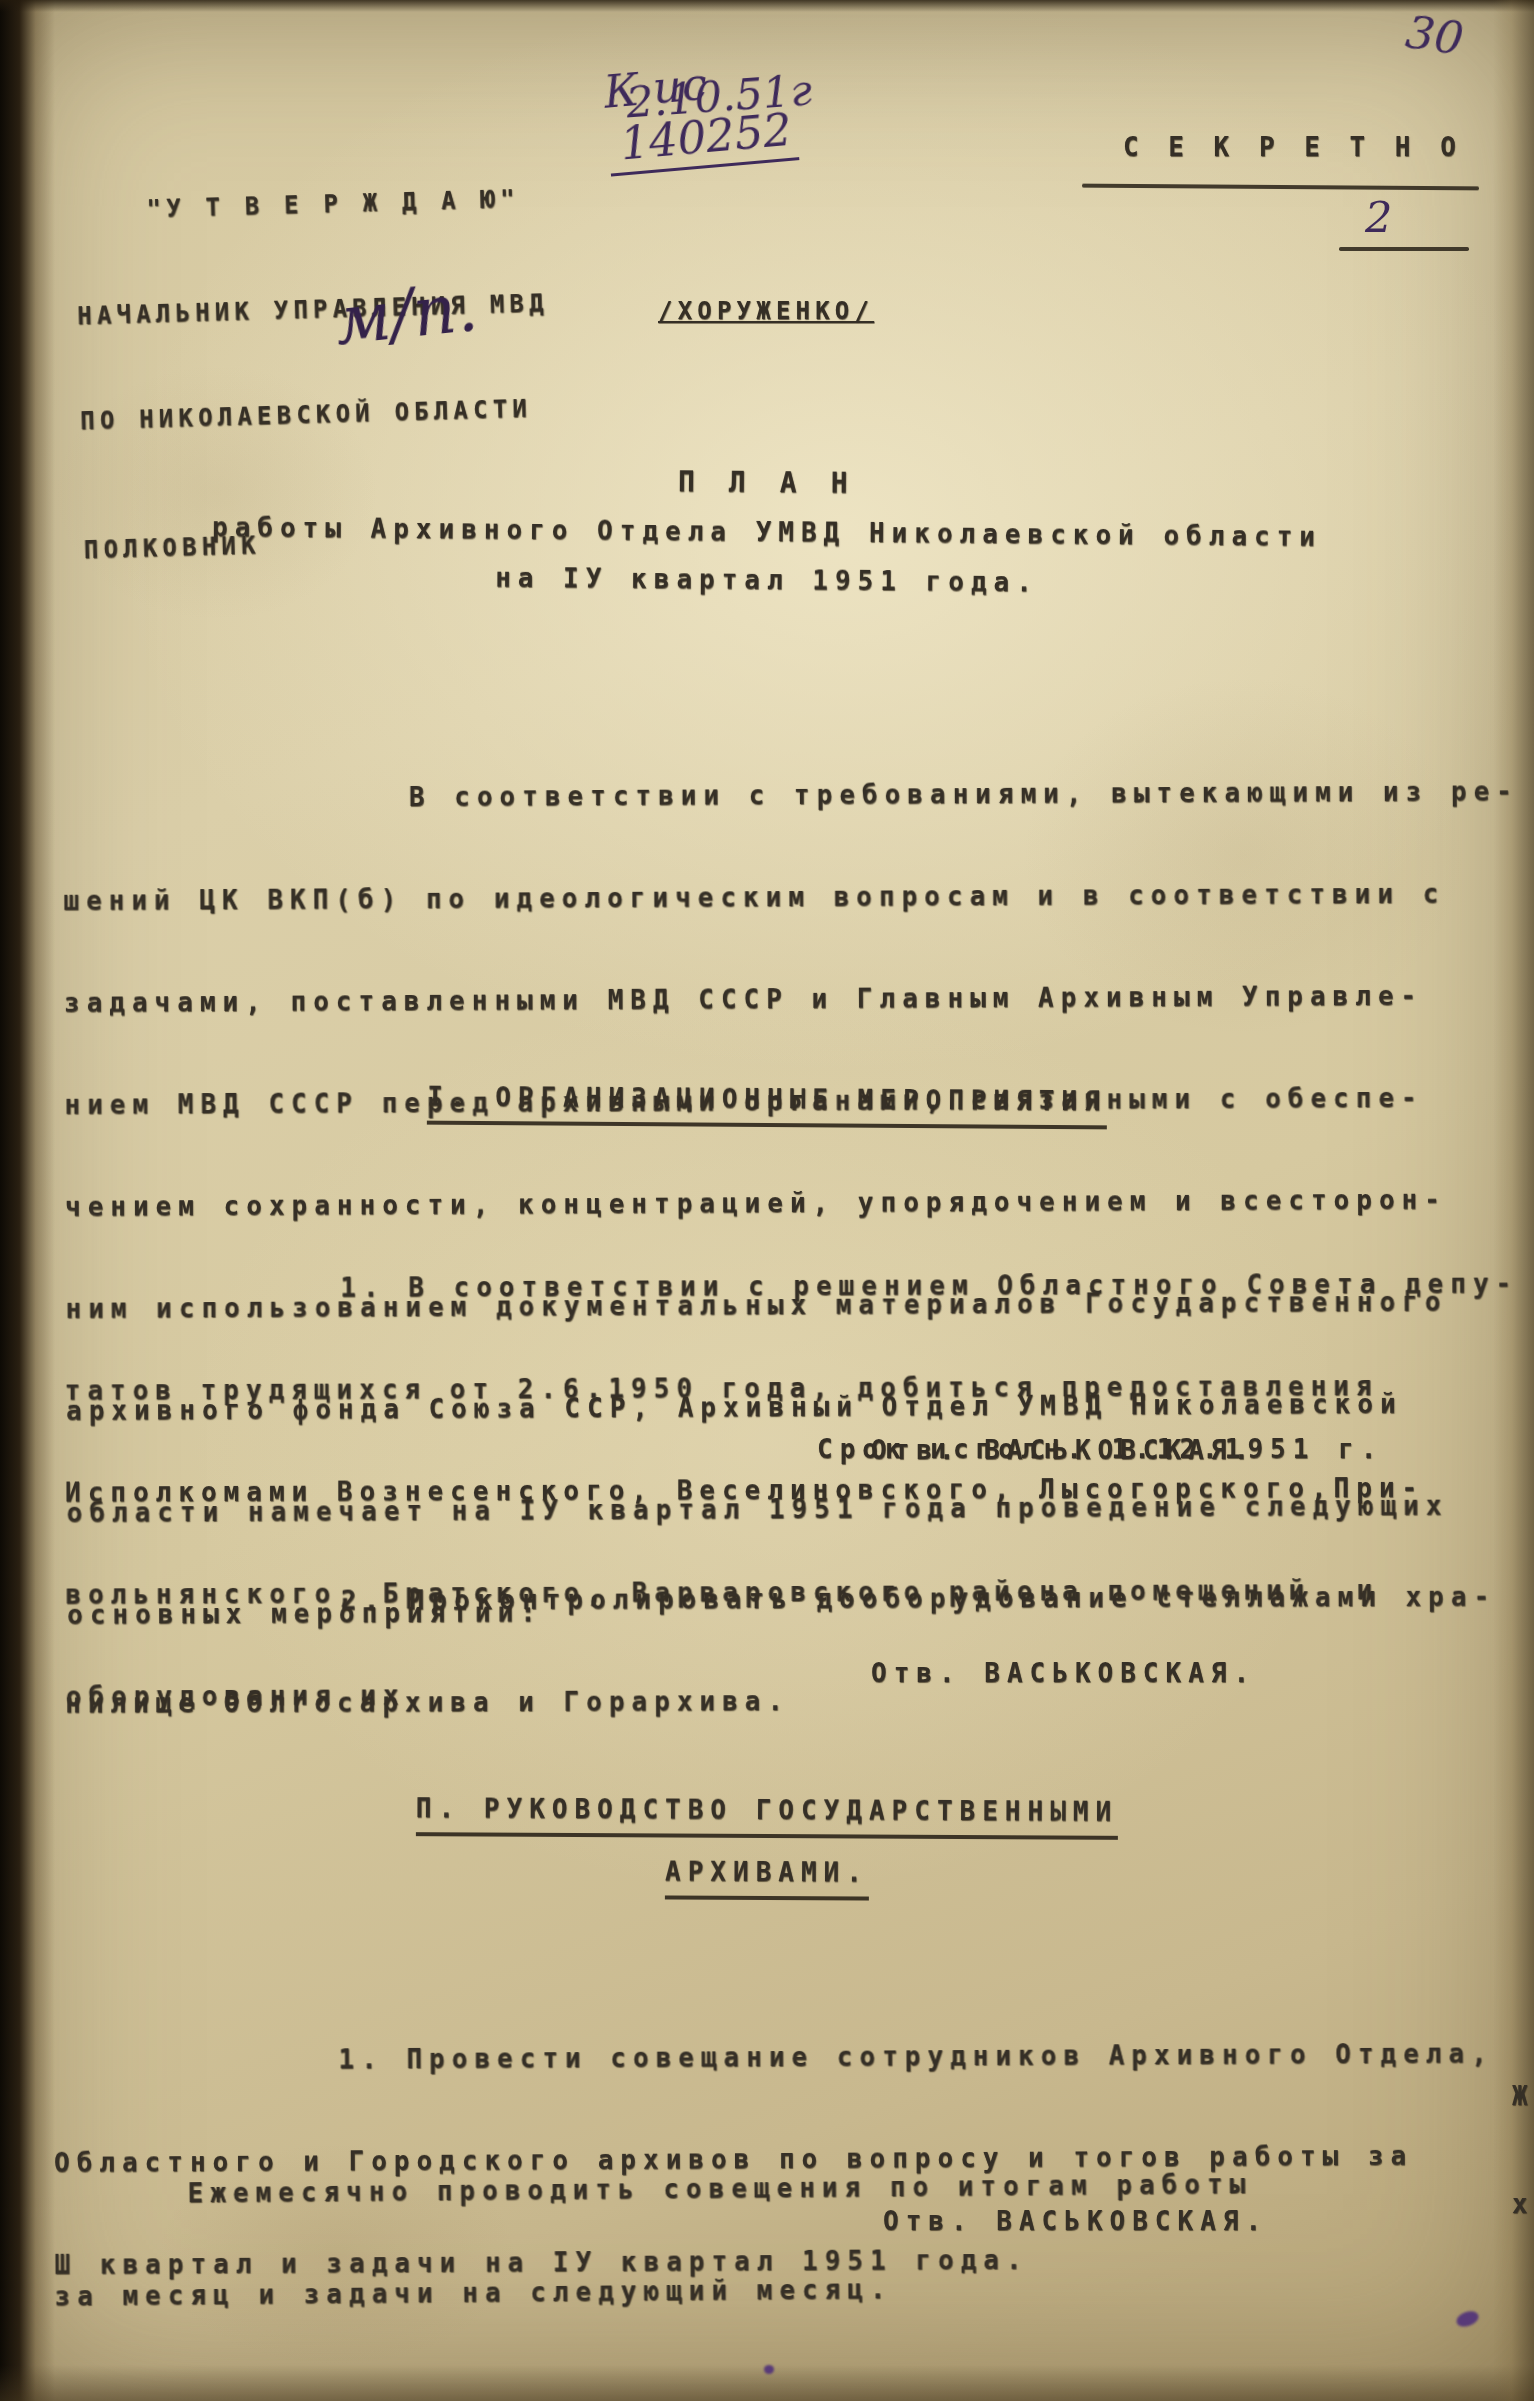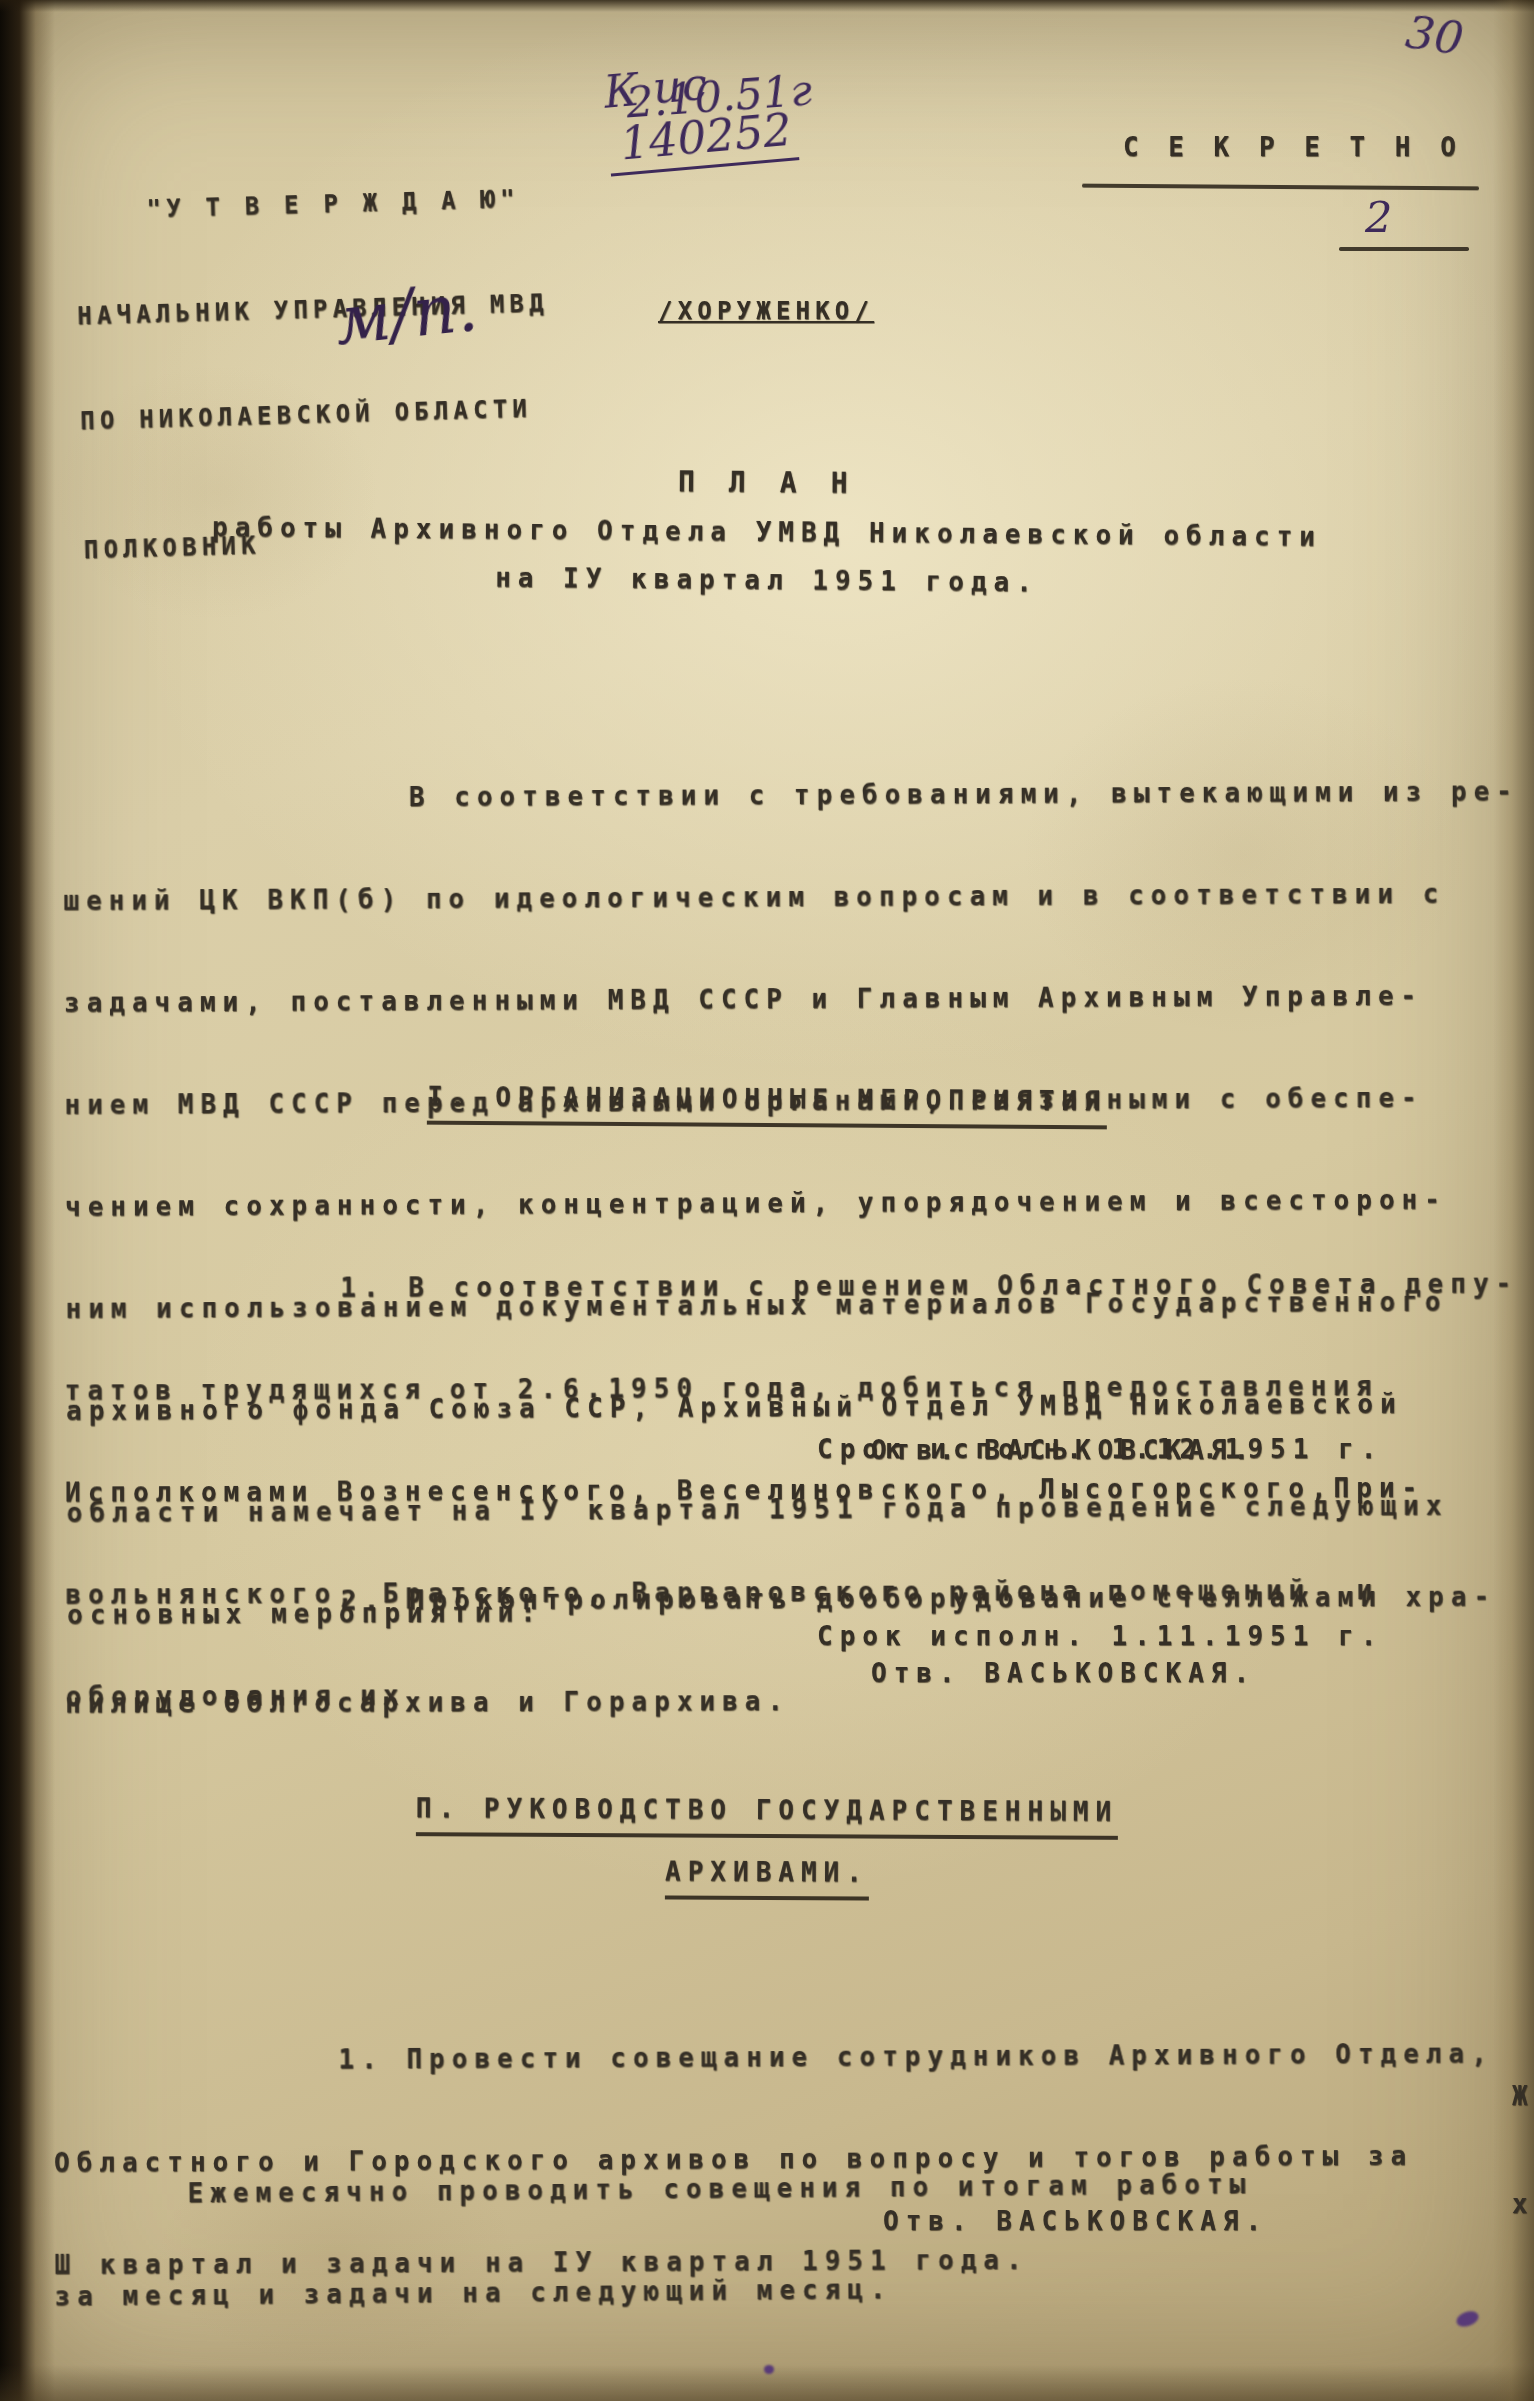--- a/index.html
+++ b/index.html
@@ -143,21 +143,20 @@
     <div>вольнянского, Братского, Варваровского района помещений  и</div>
     <div>оборудования их.</div>
   </div>
   <div class="abs typed body-size" style="left:817px; top:1396px;margin-top:36px;">Срок исполн. 1.12.1951 г.</div>
   <div class="abs typed body-size" style="left:871px; top:1433px;">Отв. ВАСЬКОВСКАЯ.</div>
 
   <div class="abs typed body-size" style="left:65px; top:1514px; width:1451px; transform:rotate(-0.2deg);">
     <div class="ind-320">2. Проконтролировать дооборудование стеллажами хра-</div>
     <div>нилище Облгосархива и Горархива.</div>
   </div>
-  <div class="abs typed body-size" style="left:817px; top:1619px;">Срок исполн. 1.11.1951 г.</div>
   <div class="abs typed body-size" style="left:871px; top:1656px;">Отв. ВАСЬКОВСКАЯ.</div>
 
   <div class="abs center" style="left:52px; top:1793px; width:1430px; transform:rotate(0.3deg);">
     <span class="typed body-size u-heavy">П. РУКОВОДСТВО ГОСУДАРСТВЕННЫМИ</span>
   </div>
   <div class="abs center" style="left:52px; top:1855px; width:1430px; transform:rotate(0.3deg);">
     <span class="typed body-size u-heavy">АРХИВАМИ.</span>
   </div>
 
   <div class="abs typed body-size" style="left:54px; top:1972px; width:1460px; transform:rotate(-0.3deg);">

